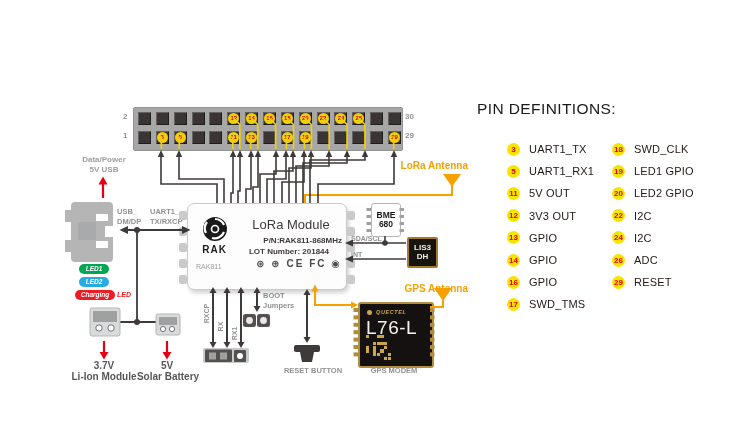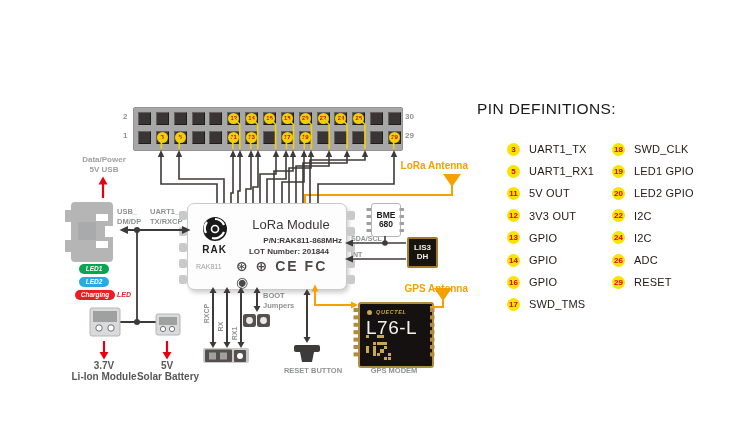--- a/index.html
+++ b/index.html
@@ -23,22 +23,22 @@
   .led-pill{position:absolute;height:10px;border-radius:5px;color:#fff;
             font-size:6.5px;font-weight:bold;font-style:italic;text-align:center;line-height:10px;}
   
   #module{position:absolute;left:187px;top:203px;width:158px;height:85px;background:#fdfdfd;
           border:1.5px solid #c9caca;border-radius:7px;box-shadow:2px 3px 4px rgba(0,0,0,.18);}
   .mtab{position:absolute;width:8px;height:9px;background:#c9caca;border-radius:2px;}
   #module .mtitle{position:absolute;left:52px;top:13px;width:102px;text-align:center;
                   font-size:13px;color:#3e3a39;font-weight:500;}
   #module .msmall{position:absolute;left:48px;width:106px;text-align:center;
                   font-size:8px;font-weight:bold;color:#3e3a39;}
-  #module .mcerts{position:absolute;left:48px;top:54px;width:106px;text-align:left;
-                  font-size:14px;font-weight:bold;color:#4c4948;letter-spacing:2px;}
+  #module .mcerts{position:absolute;left:48px;top:54px;width:106px;text-align:right;
+                  font-size:10px;font-weight:bold;color:#4c4948;letter-spacing:2px;}
   #module .mmodel{position:absolute;left:8px;top:59px;font-size:7px;color:#9fa0a0;}
   #module .mbrand{position:absolute;left:11px;top:40px;width:28px;text-align:right;
                   font-size:10px;font-weight:bold;color:#1a1a1a;letter-spacing:1px;}
   
   .chip-bme{position:absolute;left:371px;top:203px;width:28px;height:32px;background:#fff;
             border:1.5px solid #b5b5b6;border-radius:3px;display:flex;align-items:center;justify-content:center;
             font-size:8.5px;font-weight:bold;color:#1a1a1a;text-align:center;white-space:pre-line;line-height:1.1;}
   .chip-lis{position:absolute;left:407px;top:237px;width:27px;height:27px;background:#17130f;
             border:2.5px solid #a47b2a;border-radius:2px;display:flex;align-items:center;justify-content:center;
             font-size:8px;font-weight:bold;color:#f3efe6;text-align:center;white-space:pre-line;line-height:1.1;}

